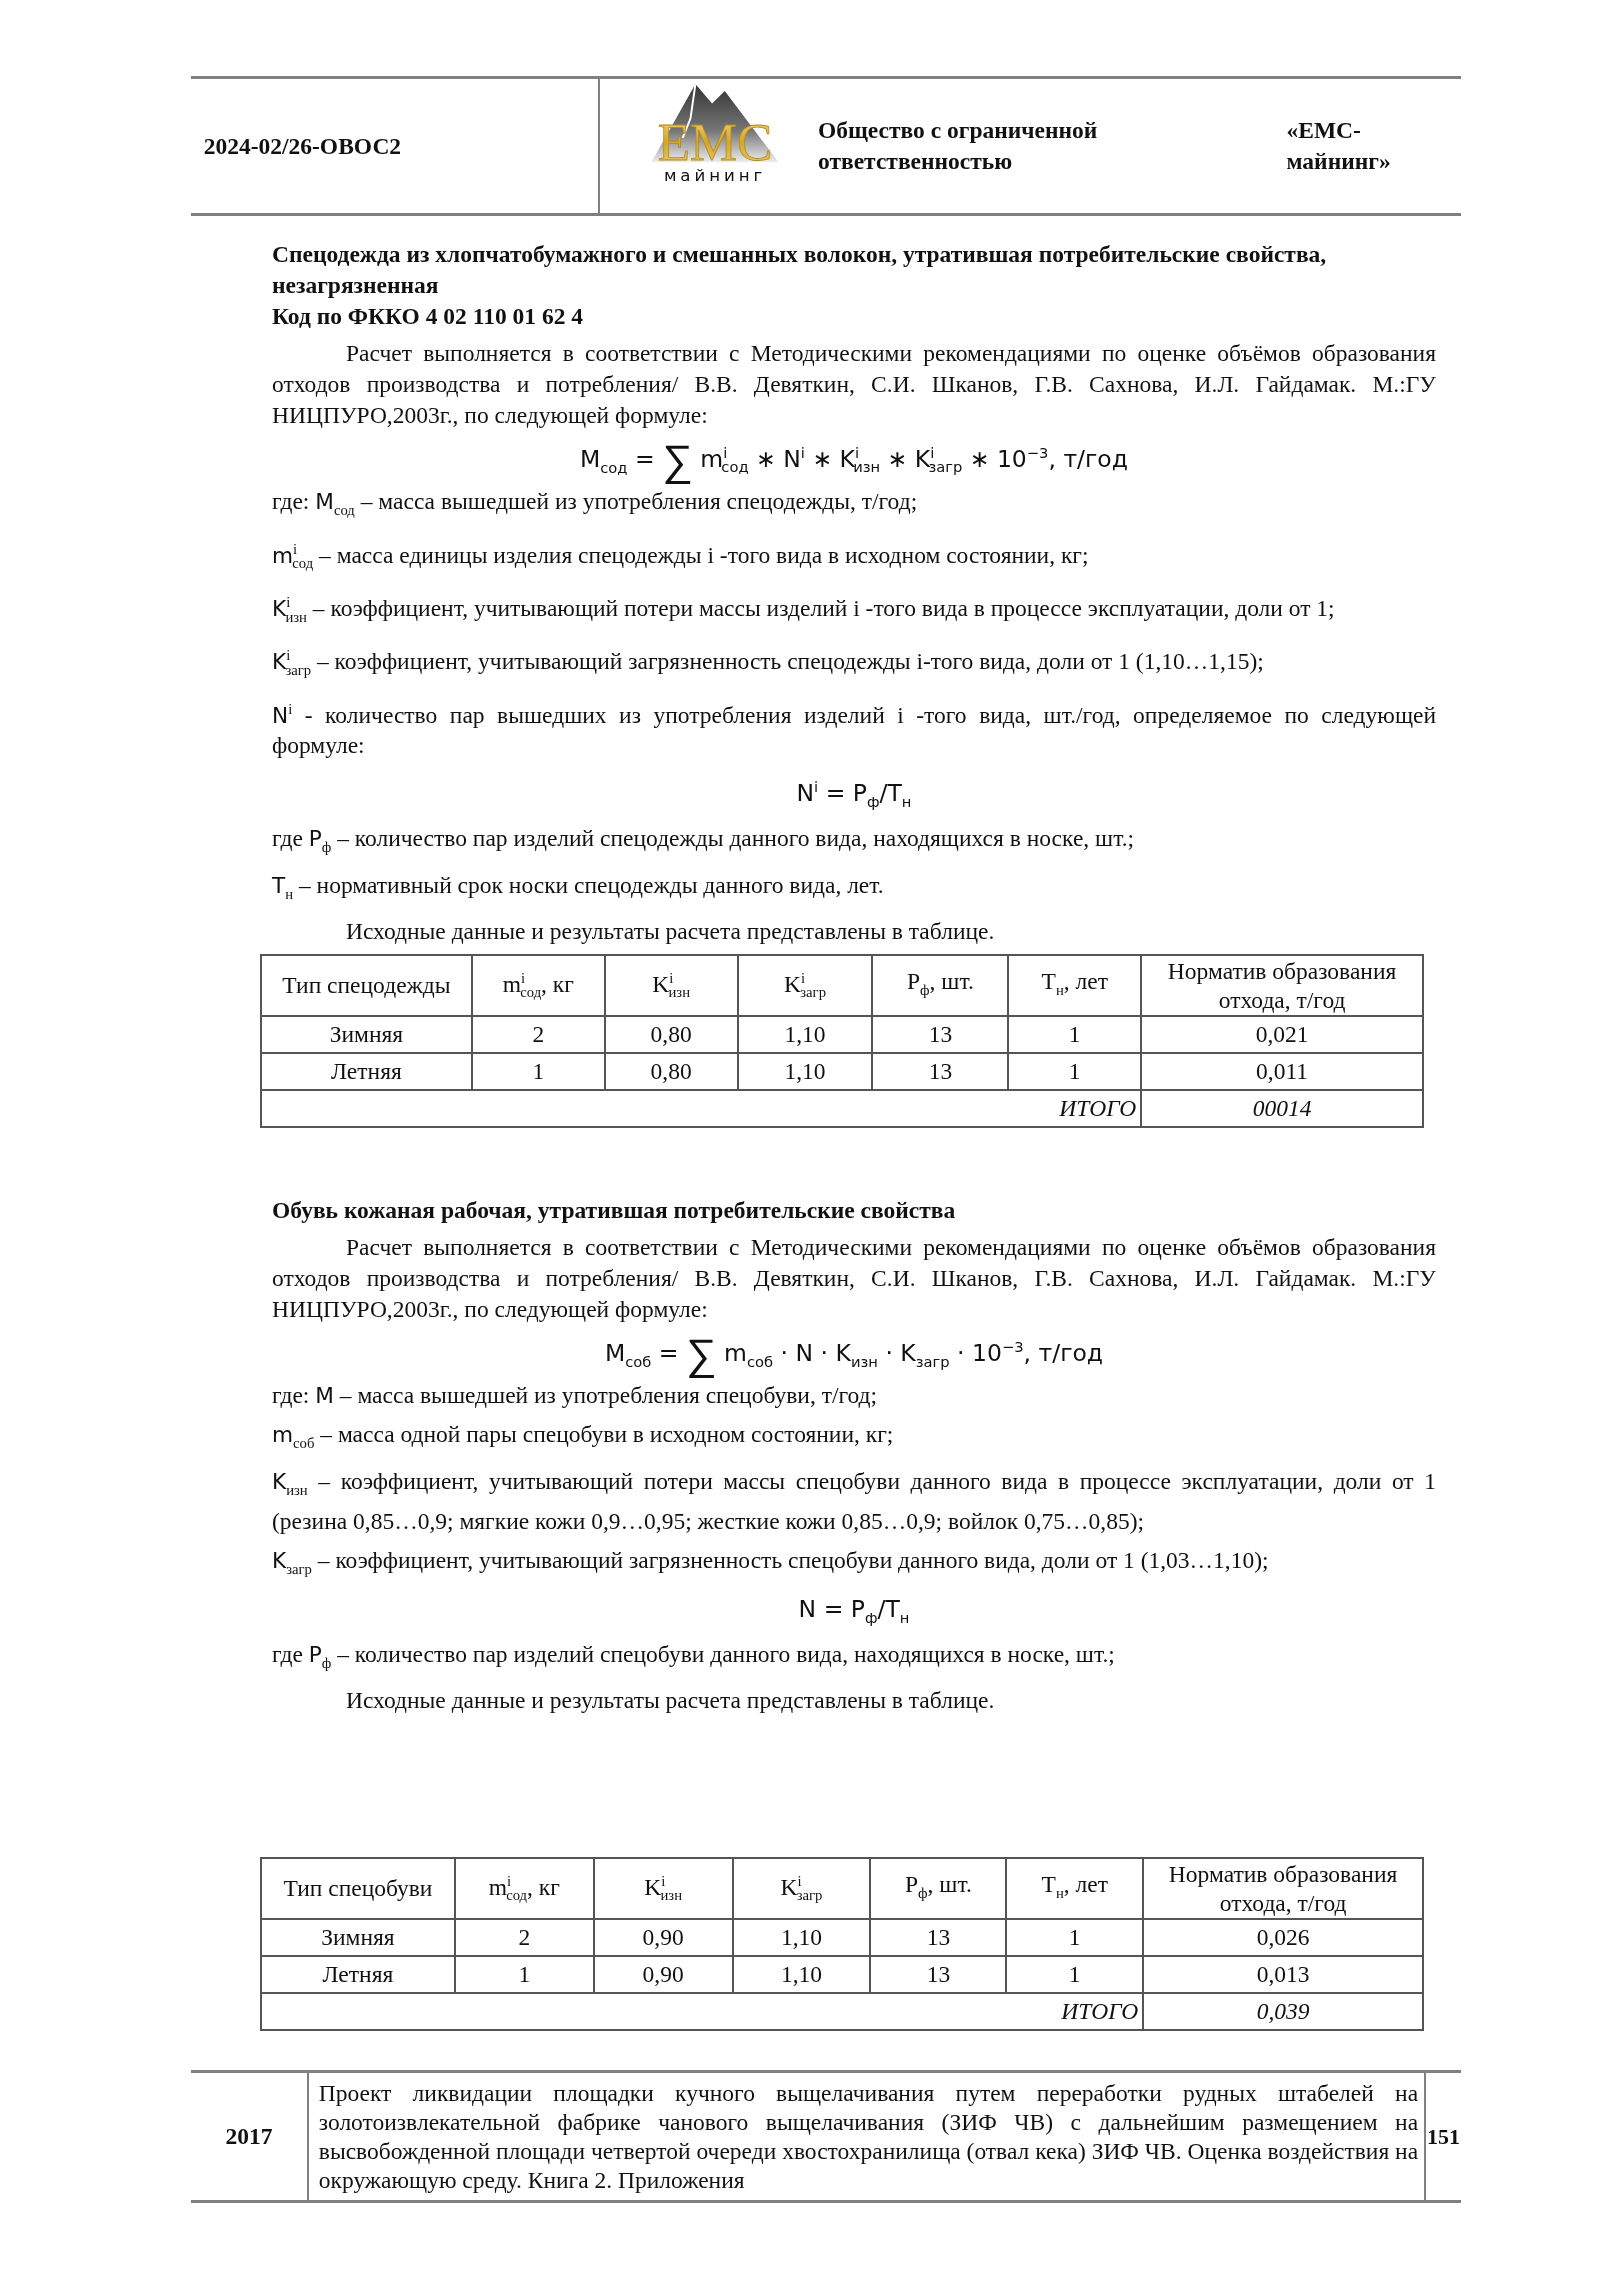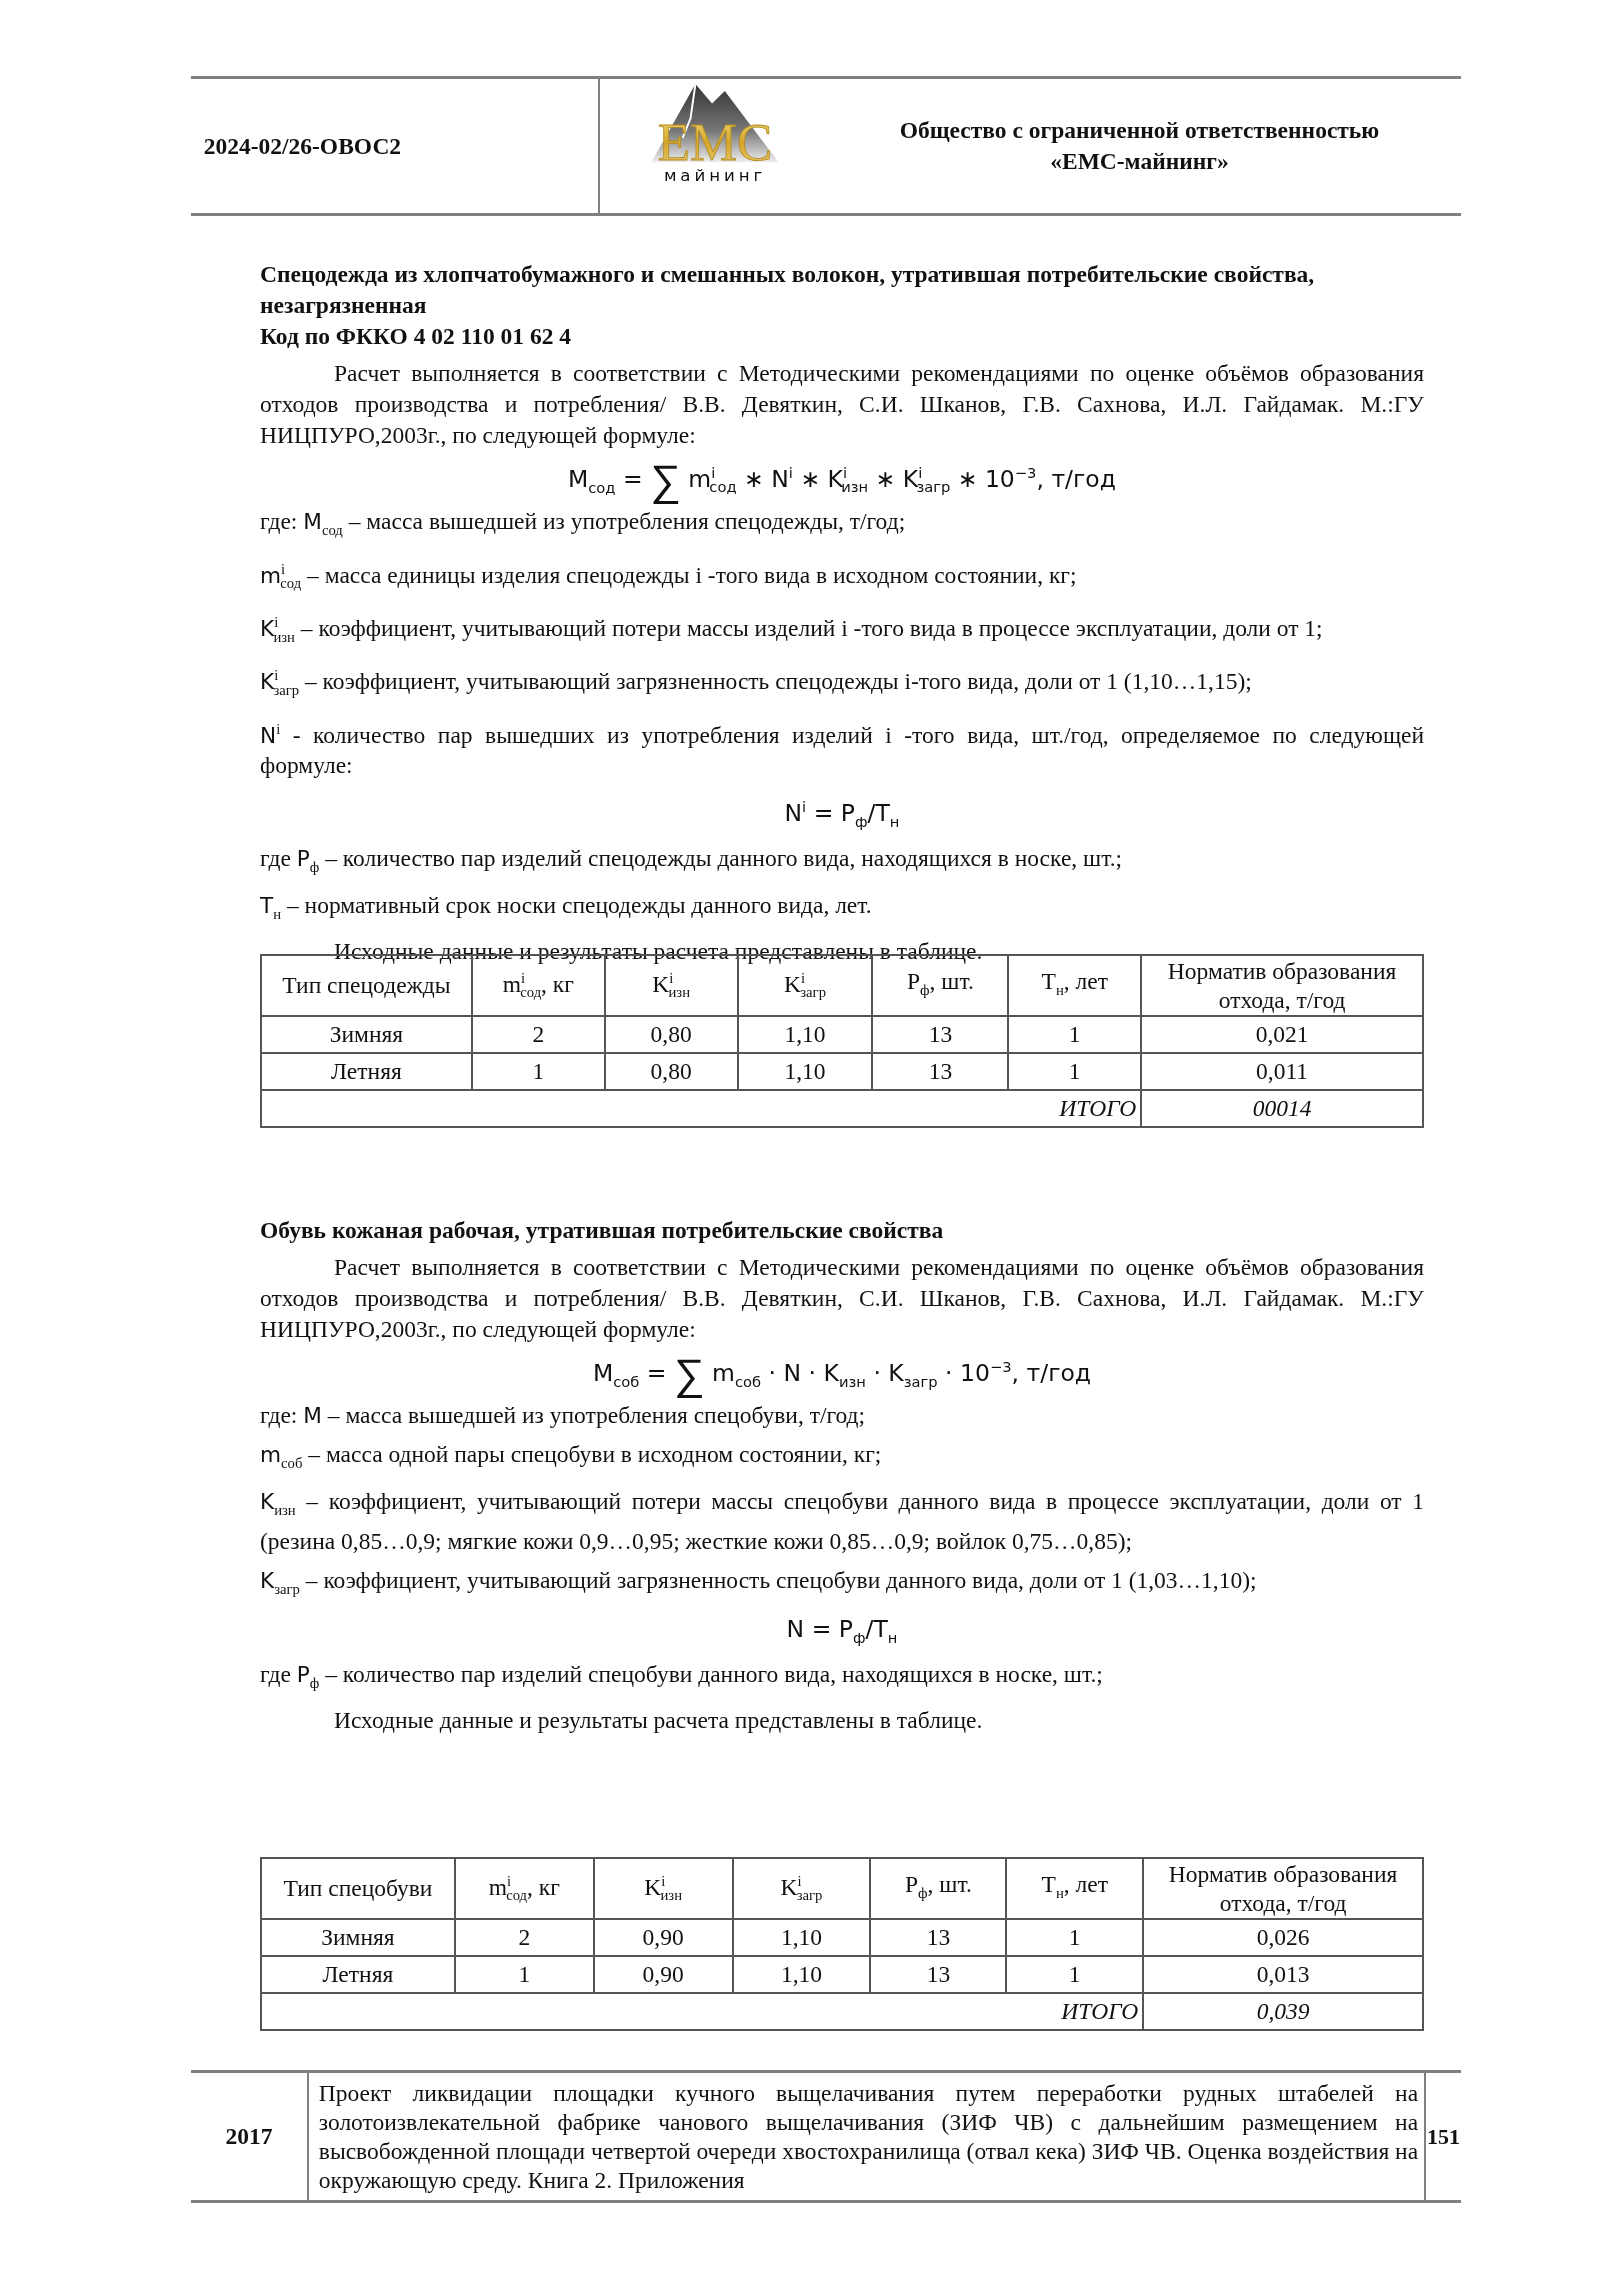--- a/index.html
+++ b/index.html
@@ -6,24 +6,24 @@
   body { width: 1613px; height: 2293px; position: relative; overflow: hidden;
          font-family: "Liberation Serif", serif; color: #111; }
   .abs { position: absolute; }
   
   .hdr { left: 191px; top: 76px; width: 1270px; height: 140px;
          border-top: 3.9px solid #808080; border-bottom: 3.9px solid #808080; box-sizing: border-box; }
   .hdr-code { left: 0; top: 0; width: 409px; height: 100%; display: flex; align-items: center;
               padding-left: 12.7px; box-sizing: border-box; font-weight: bold; font-size: 23.5px;
               border-right: 2.9px solid #808080; }
   .hdr-logo { left: 431px; top: 0; width: 186px; height: 106px; }
-  .hdr-org { left: 627px; top: 0; width: 643px; height: 100%; display: flex; flex-direction: column;
+  .hdr-org { left: 627px; top: 0; width: 643px; height: 100%; display: flex; flex-direction: row;
              justify-content: center; align-items: center; font-weight: bold; font-size: 23.5px; line-height: 31px; }
   
-  .txt { left: 260px; width: 1164px; font-size: 23.5px; line-height: 31px; text-align: justify; margin-top: 20px; }
+  .txt { left: 272px; width: 1164px; font-size: 23.5px; line-height: 31px; text-align: justify; }
   .bold { font-weight: bold; }
   .indent { text-indent: 74px; }
   .para { margin: 0; }
   .gap { margin-top: 7.8px; }
   .formula { font-family: "DejaVu Sans", sans-serif; font-size: 23.5px; text-align: center; }
   .sum { font-size: 43px; vertical-align: -7.8px; font-weight: 300; }
   sub, sup { font-size: 14.7px; }
   .sym { font-family: "DejaVu Sans", sans-serif; font-size: 21.6px; }
   
   table.calc { position: absolute; left: 260px; width: 1164px; border-collapse: collapse;

